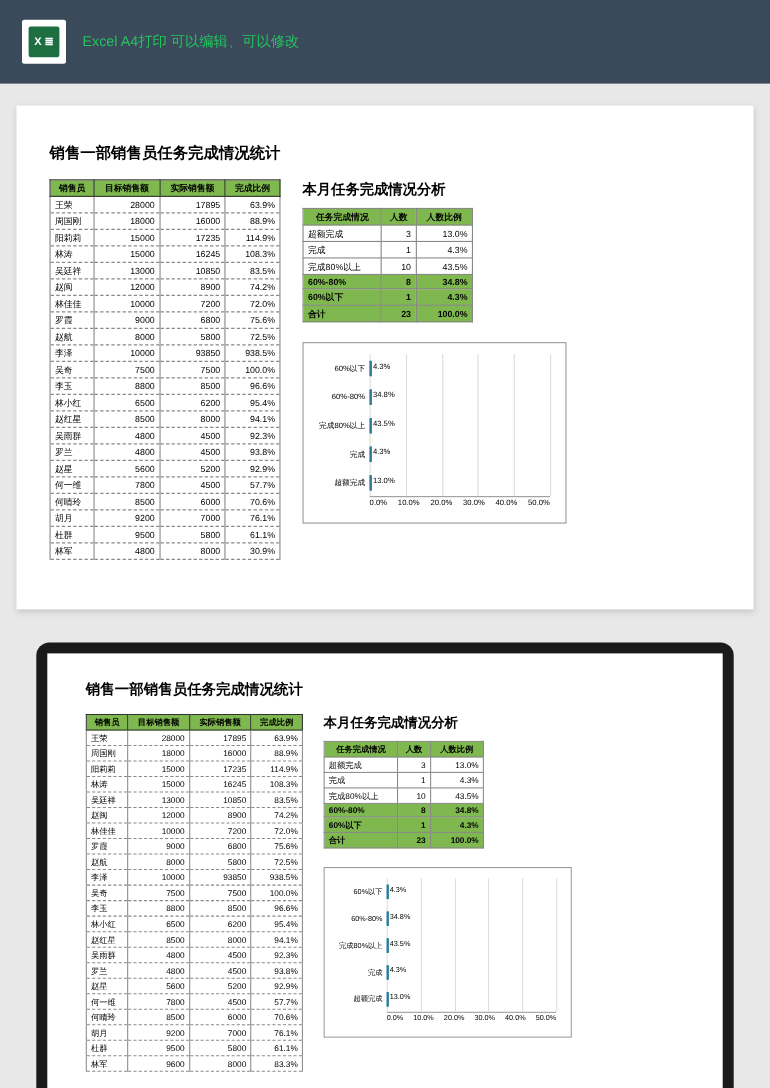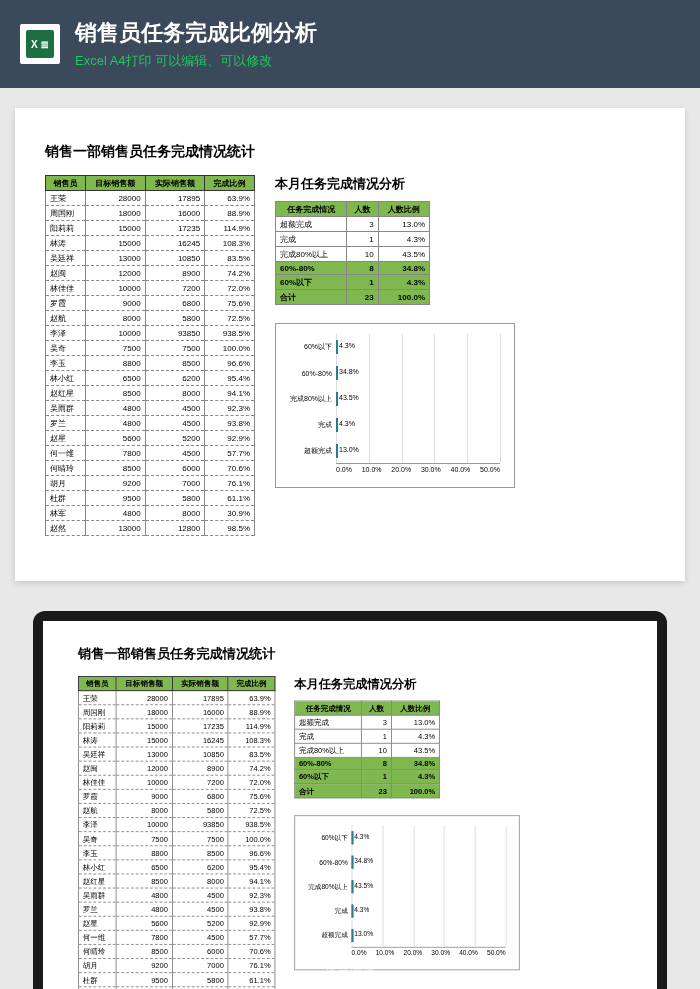--- a/index.html
+++ b/index.html
@@ -51,21 +51,20 @@
 .scale-small { transform: scale(0.94); transform-origin: top left; }
 </style>
 </head>
 <body>
 
 <div class="header">
   <div class="excel-icon">
     <div class="excel-icon-inner">X ≣</div>
   </div>
   <div class="header-text">
-    <div class="header-title">销售员任务完成比例分析</div>
     <div class="header-sub">Excel A4打印 可以编辑、可以修改</div>
   </div>
 </div>
 
 <div class="page">
   <div class="page-title">销售一部销售员任务完成情况统计</div>
   <div class="content">
     <div class="left-col">
       <table class="sales-table">
         <thead>
@@ -201,26 +200,20 @@
               <td>杜群</td>
               <td>9500</td>
               <td>5800</td>
               <td>61.1%</td>
             </tr>
             <tr>
               <td>林军</td>
               <td>4800</td>
               <td>8000</td>
               <td>30.9%</td>
-            </tr>
-            <tr>
-              <td>赵然</td>
-              <td>13000</td>
-              <td>12800</td>
-              <td>98.5%</td>
             </tr>
           </tbody>
       </table>
     </div>
     <div class="right-col">
       <div class="analysis-title">本月任务完成情况分析</div>
       <table class="summary-table">
         <thead>
             <tr id="smh1">
               <th>任务完成情况</th>

